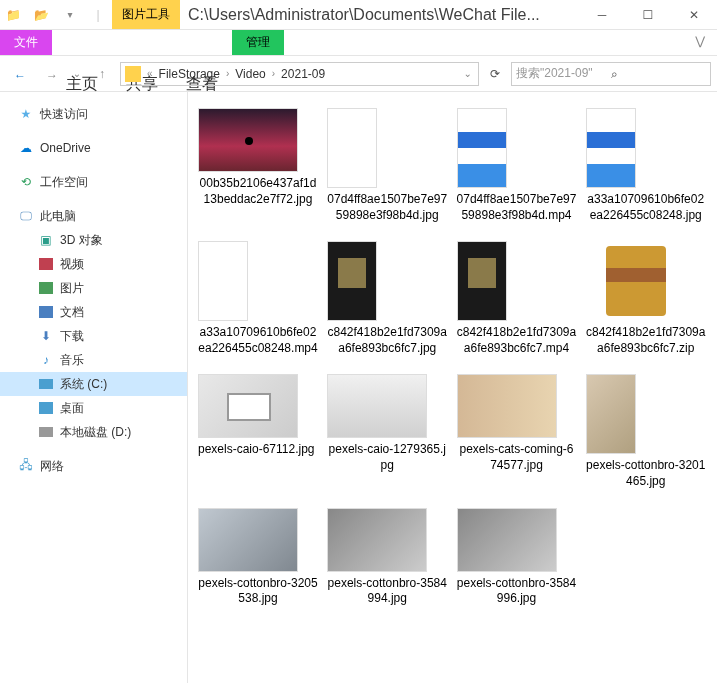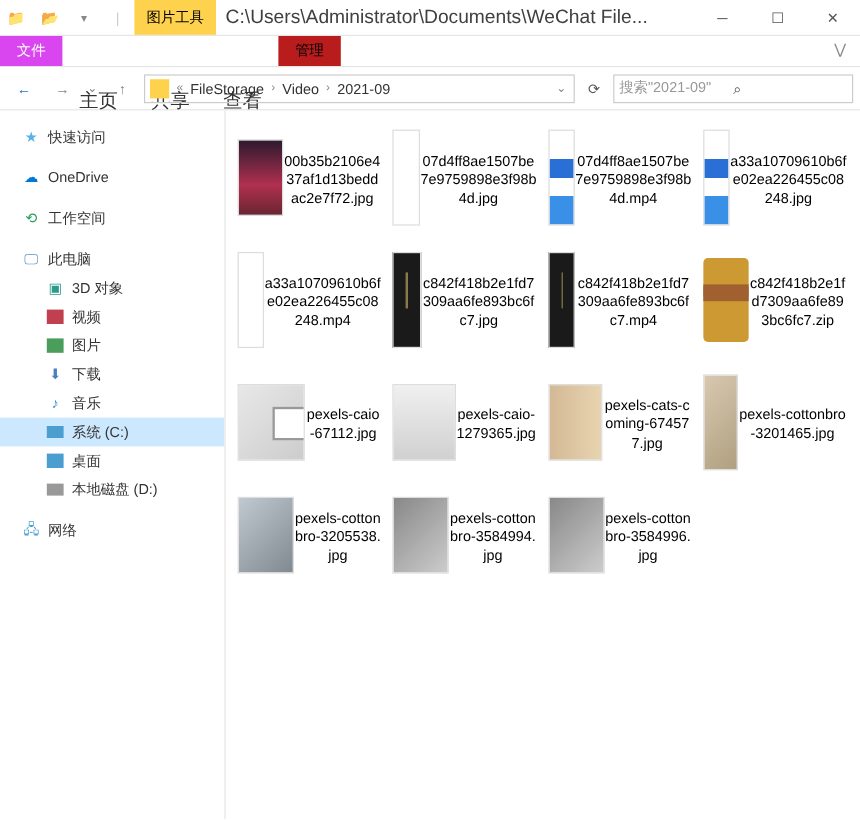--- a/index.html
+++ b/index.html
@@ -9,21 +9,21 @@
 .qat { display: flex; align-items: center; height: 100%; }
 .qat-item { width: 24px; height: 22px; display: flex; align-items: center; justify-content: center; margin: 0 2px; }
 .title-context { background: #ffd24d; height: 100%; display: flex; flex-direction: column; justify-content: center; padding: 0 10px; font-size: 12px; }
 .title-path { color: #404040; padding-left: 8px; font-size: 16px; white-space: nowrap; overflow: hidden; text-overflow: ellipsis; flex: 1; }
 .winbtns { display: flex; height: 100%; }
 .winbtn { width: 46px; display: flex; align-items: center; justify-content: center; color: #555; }
 
 .ribbon-tabs { height: 26px; display: flex; border-bottom: 1px solid #e5e5e5; }
 .tab-file { background: #d946ef; color: #fff; padding: 4px 14px; font-size: 12px; }
 .tab { padding: 4px 14px; font-size: 16px; color: #333; margin-top: 40px; }
-.tab-context { background: #b91c1c; padding: 4px 14px; font-size: 12px; margin-left: 0; }
+.tab-context { background: #22c55e; padding: 4px 14px; font-size: 12px; margin-left: 0; }
 .ribbon-expand { margin-left: auto; padding: 4px 12px; color: #888; }
 
 .navbar { height: 36px; display: flex; align-items: center; padding: 0 6px; gap: 4px; border-bottom: 1px solid #e5e5e5; }
 .nav-arrow { width: 28px; height: 26px; display: flex; align-items: center; justify-content: center; color: #888; }
 .nav-arrow.active { color: #1979ca; }
 .breadcrumb { flex: 1; height: 24px; border: 1px solid #ccc; display: flex; align-items: center; padding: 0 4px; gap: 2px; }
 .bc-icon { width: 16px; height: 16px; background: #ffd24d; display: inline-block; margin-right: 2px; }
 .bc-sep { color: #888; font-size: 10px; padding: 0 2px; }
 .bc-item { font-size: 12px; color: #333; padding: 0 2px; }
 .bc-refresh { width: 24px; display: flex; align-items: center; justify-content: center; color: #555; }
@@ -33,21 +33,21 @@
 .body-split { display: flex; height: calc(683px - 30px - 26px - 36px); }
 .sidebar { width: 188px; border-right: 1px solid #e5e5e5; padding: 10px 0; overflow-y: auto; }
 .tree-item { display: flex; align-items: center; height: 24px; padding-left: 18px; gap: 6px; font-size: 12px; color: #333; }
 .tree-item.sub { padding-left: 38px; }
 .tree-item.selected { background: #cce8ff; }
 .tree-icon { width: 16px; height: 16px; display: inline-flex; align-items: center; justify-content: center; }
 .tree-gap { height: 10px; }
 
 .content { flex: 1; overflow-y: auto; padding: 16px 10px; }
 .grid { display: grid; grid-template-columns: repeat(4, 1fr); gap: 18px 8px; }
-.item { display: flex; flex-direction: row; align-items: center; width: 120px; }
+.item { display: flex; flex-direction: column; align-items: flex-start; width: 120px; }
 .thumb { width: 100px; height: 64px; border: 1px solid #ddd; background: #f5f5f5; display: flex; align-items: center; justify-content: center; margin-bottom: 4px; position: relative; overflow: hidden; }
 .thumb.tall { width: 50px; height: 80px; }
 .item-label { font-size: 12px; text-align: center; line-height: 1.3; word-break: break-all; max-width: 120px; }
 
 
 .th-sunset { background: linear-gradient(to bottom, #2c1a2e 0%, #b03050 60%, #6a2530 100%); }
 .th-sunset::after { content: ""; position: absolute; width: 8px; height: 8px; background: #000; border-radius: 50%; top: 28px; left: 46px; }
 .th-video { border: 1px solid #999; }
 .th-video::before, .th-video::after { content: ""; position: absolute; left: 0; right: 0; height: 8px; background: repeating-linear-gradient(90deg, #000 0 4px, #fff 4px 8px); }
 .th-video::before { top: 0; } .th-video::after { bottom: 0; }
@@ -176,20 +176,26 @@
           </span>
           <span>视频</span>
         </div>
         <div class="tree-item sub">
           <span class="tree-icon">
             <span class="ic-pic"></span>
           </span>
           <span>图片</span>
         </div>
         <div class="tree-item sub">
+          <span class="tree-icon">
+            <span class="ic-doc"></span>
+          </span>
+          <span>文档</span>
+        </div>
+        <div class="tree-item sub">
           <span class="tree-icon ic-down">⬇</span>
           <span>下载</span>
         </div>
         <div class="tree-item sub">
           <span class="tree-icon ic-music">♪</span>
           <span>音乐</span>
         </div>
         <div class="tree-item sub selected">
           <span class="tree-icon">
             <span class="ic-drive-sel"></span>

